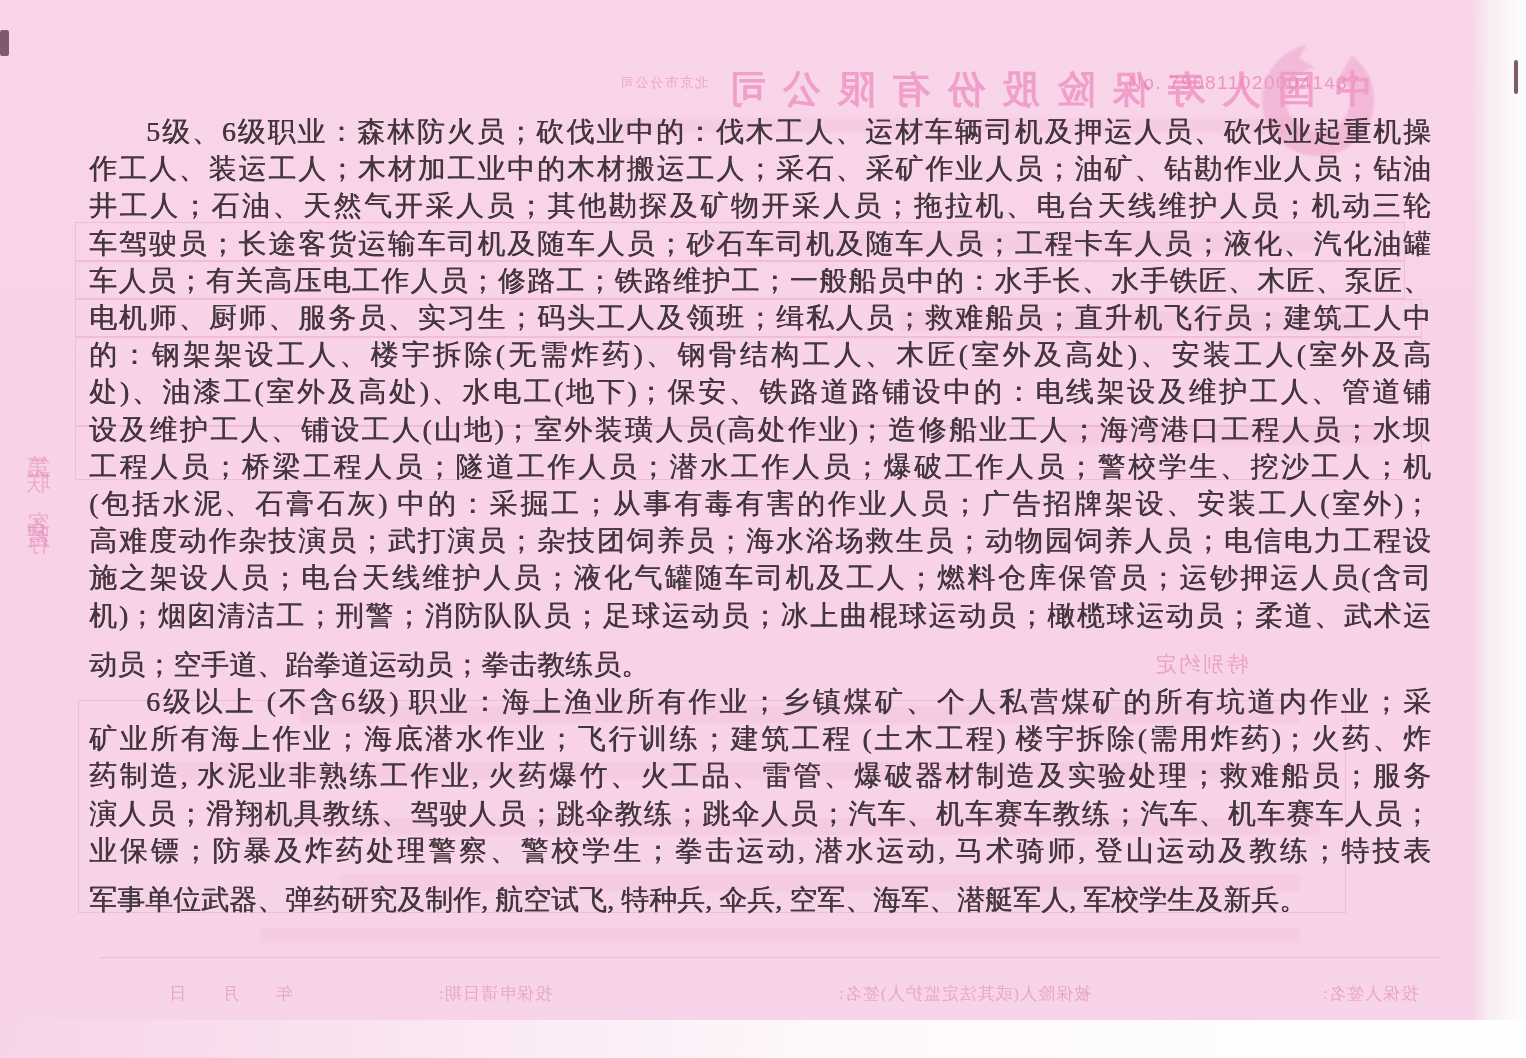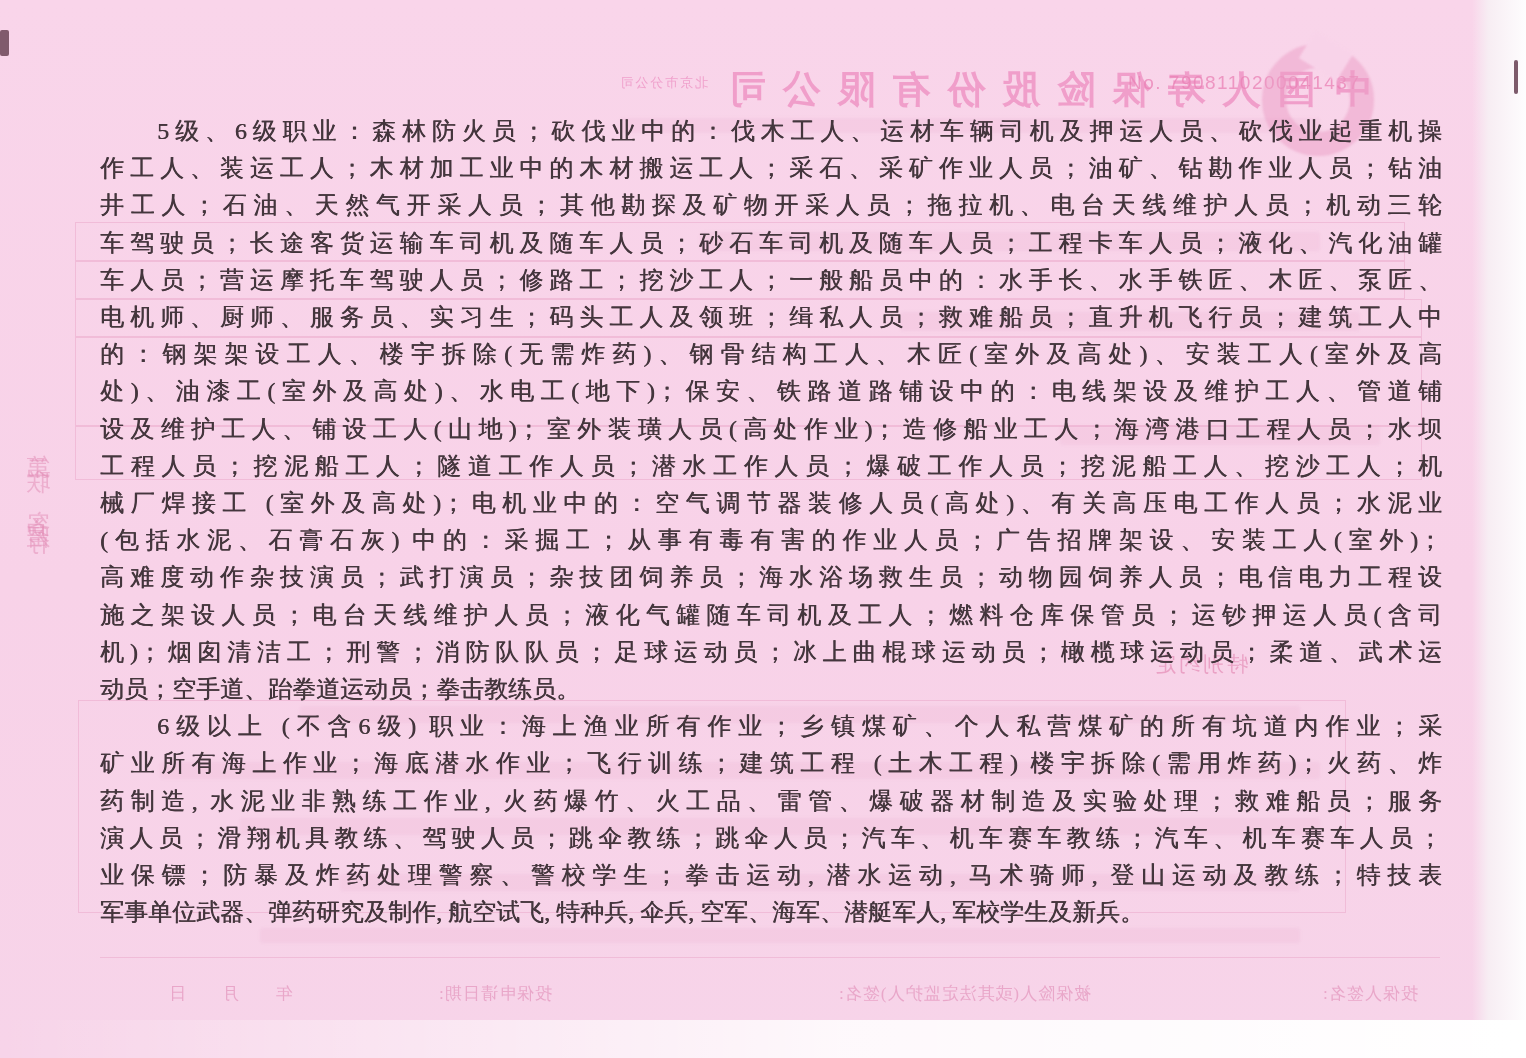--- a/index.html
+++ b/index.html
@@ -31,24 +31,24 @@
   .bleed-vertical .gap{display:inline-block;height:34px;}
   .bleed-label{position:absolute;left:1152px;top:650px;font-size:21px;letter-spacing:3px;
     color:rgba(222,112,162,.5);white-space:nowrap;}
   .bleed-footer-item{position:absolute;top:982px;font-size:17px;color:rgba(224,136,180,.6);
     white-space:nowrap;letter-spacing:1px;}
   .date-blanks{word-spacing:30px;}
   .smudge{position:absolute;background:rgba(233,160,200,.16);filter:blur(1.6px);border-radius:3px;}
   .fbox{position:absolute;border:1px solid rgba(228,150,190,.38);box-sizing:border-box;}
   .fline{position:absolute;border-top:1px solid rgba(228,150,190,.38);}
   
-  .body-text{position:absolute;left:100px;top:113px;width:1342px;color:#44363d;
-    font-size:24px;line-height:37.2px;text-shadow:.5px 0 0 currentColor;}
+  .body-text{position:absolute;left:89px;top:113px;width:1342px;color:#44363d;
+    font-size:28px;line-height:37.2px;text-shadow:.5px 0 0 currentColor;}
   .bline{text-align:justify;text-align-last:justify;white-space:normal;}
-  .bline.last{text-align-last:left;}
+  .bline.last{text-align-last:left;margin-top:12px;}
   .bline.indent{padding-left:57px;}
 </style>
 </head>
 <body>
 
 <div class="page">
 
   <div class="fbox" style="left:75px;top:222px;width:1330px;height:39px;"></div>
   <div class="fbox" style="left:75px;top:261px;width:1330px;height:38px;"></div>
   <div class="fbox" style="left:75px;top:299px;width:1347px;height:38px;"></div>
@@ -78,27 +78,26 @@
     <span>第二联</span><span class="gap"></span><span>客户留存</span>
   </div>
 
   <div class="bleed-label mir">特别约定</div>
 
   <div class="body-text">
     <div class="bline indent">5级、6级职业：森林防火员；砍伐业中的：伐木工人、运材车辆司机及押运人员、砍伐业起重机操</div>
     <div class="bline">作工人、装运工人；木材加工业中的木材搬运工人；采石、采矿作业人员；油矿、钻勘作业人员；钻油</div>
     <div class="bline">井工人；石油、天然气开采人员；其他勘探及矿物开采人员；拖拉机、电台天线维护人员；机动三轮</div>
     <div class="bline">车驾驶员；长途客货运输车司机及随车人员；砂石车司机及随车人员；工程卡车人员；液化、汽化油罐</div>
-    <div class="bline">车人员；营运摩托车驾驶人员；修路工；挖沙工人；一般船员中的：水手长、水手铁匠、木匠、泵匠、</div>
+    <div class="bline">车人员；有关高压电工作人员；修路工；铁路维护工；一般船员中的：水手长、水手铁匠、木匠、泵匠、</div>
     <div class="bline">电机师、厨师、服务员、实习生；码头工人及领班；缉私人员；救难船员；直升机飞行员；建筑工人中</div>
     <div class="bline">的：钢架架设工人、楼宇拆除(无需炸药)、钢骨结构工人、木匠(室外及高处)、安装工人(室外及高</div>
     <div class="bline">处)、油漆工(室外及高处)、水电工(地下)；保安、铁路道路铺设中的：电线架设及维护工人、管道铺</div>
     <div class="bline">设及维护工人、铺设工人(山地)；室外装璜人员(高处作业)；造修船业工人；海湾港口工程人员；水坝</div>
-    <div class="bline">工程人员；挖泥船工人；隧道工作人员；潜水工作人员；爆破工作人员；挖泥船工人、挖沙工人；机</div>
-    <div class="bline">械厂焊接工 (室外及高处)；电机业中的：空气调节器装修人员(高处)、有关高压电工作人员；水泥业</div>
+    <div class="bline">工程人员；桥梁工程人员；隧道工作人员；潜水工作人员；爆破工作人员；警校学生、挖沙工人；机</div>
     <div class="bline">(包括水泥、石膏石灰) 中的：采掘工；从事有毒有害的作业人员；广告招牌架设、安装工人(室外)；</div>
     <div class="bline">高难度动作杂技演员；武打演员；杂技团饲养员；海水浴场救生员；动物园饲养人员；电信电力工程设</div>
     <div class="bline">施之架设人员；电台天线维护人员；液化气罐随车司机及工人；燃料仓库保管员；运钞押运人员(含司</div>
     <div class="bline">机)；烟囱清洁工；刑警；消防队队员；足球运动员；冰上曲棍球运动员；橄榄球运动员；柔道、武术运</div>
     <div class="bline last">动员；空手道、跆拳道运动员；拳击教练员。</div>
     <div class="bline indent">6级以上 (不含6级) 职业：海上渔业所有作业；乡镇煤矿、个人私营煤矿的所有坑道内作业；采</div>
     <div class="bline">矿业所有海上作业；海底潜水作业；飞行训练；建筑工程 (土木工程) 楼宇拆除(需用炸药)；火药、炸</div>
     <div class="bline">药制造, 水泥业非熟练工作业, 火药爆竹、火工品、雷管、爆破器材制造及实验处理；救难船员；服务</div>
     <div class="bline">演人员；滑翔机具教练、驾驶人员；跳伞教练；跳伞人员；汽车、机车赛车教练；汽车、机车赛车人员；</div>
     <div class="bline">业保镖；防暴及炸药处理警察、警校学生；拳击运动, 潜水运动, 马术骑师, 登山运动及教练；特技表</div>

